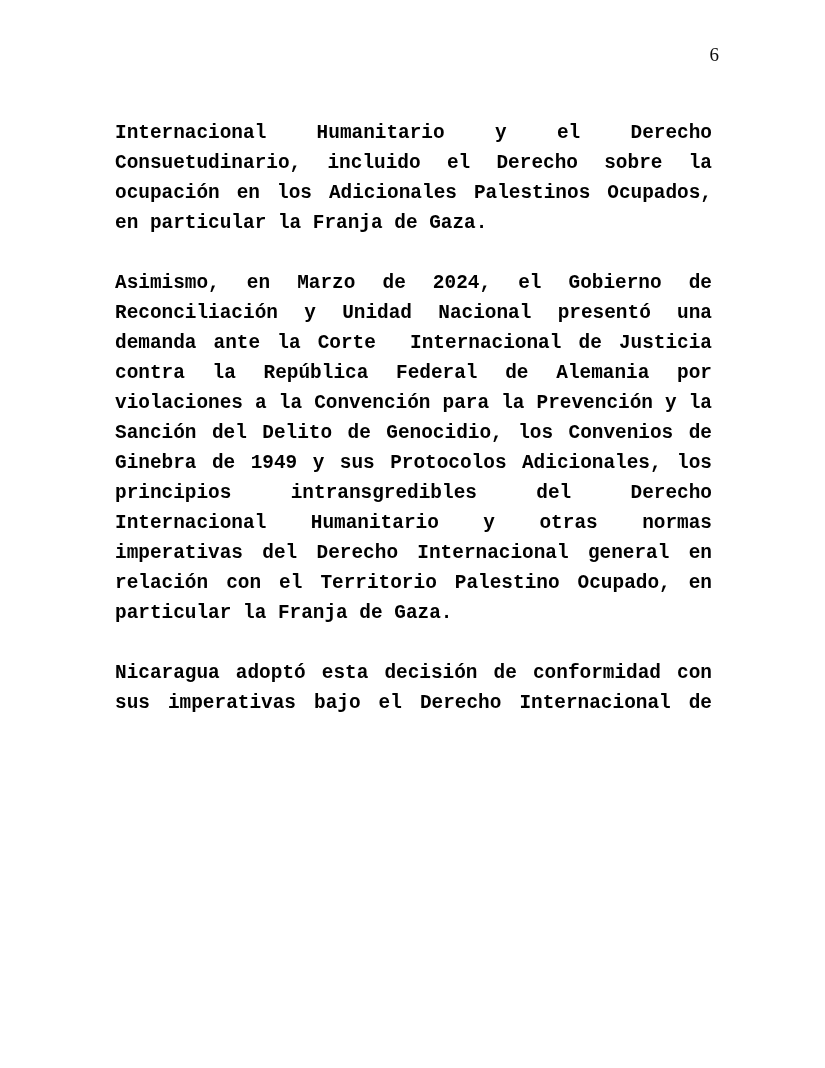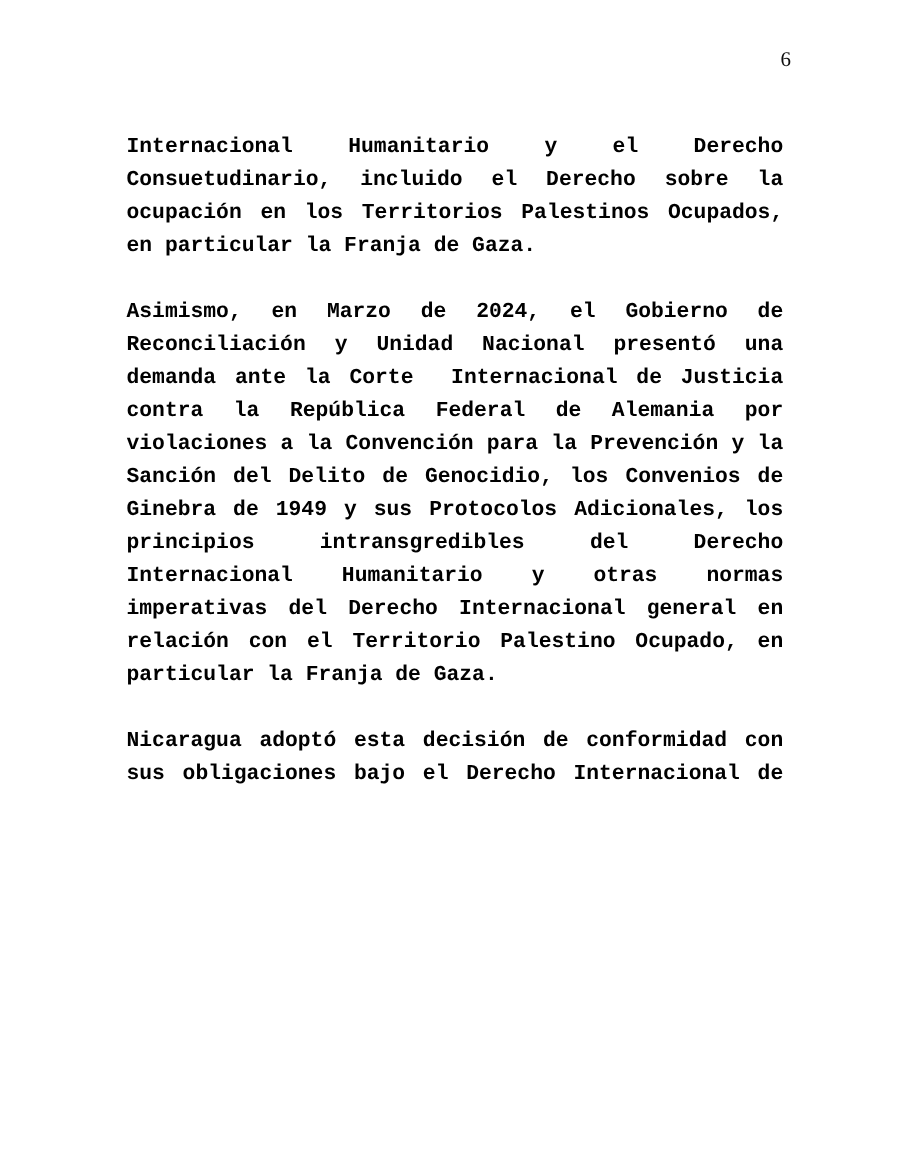--- a/index.html
+++ b/index.html
@@ -74,21 +74,21 @@
 </style>
 </head>
 <body>
 
 <div class="page">
 
   <div class="page-number">6</div>
 
   <div class="body-block">
 
-    <p class="para">Internacional Humanitario y el Derecho Consuetudinario, incluido el Derecho sobre la ocupación en los Territorios Palestinos Ocupados, en particular la Franja de Gaza.</p>
+    <p class="para">Internacional Humanitario y el Derecho Consuetudinario, incluido el Derecho sobre la ocupación en los Adicionales Palestinos Ocupados, en particular la Franja de Gaza.</p>
 
 
     <p class="para">Asimismo, en Marzo de 2024, el Gobierno de Reconciliación y Unidad Nacional presentó una demanda ante la Corte  Internacional de Justicia contra la República Federal de Alemania por violaciones a la Convención para la Prevención y la Sanción del Delito de Genocidio, los Convenios de Ginebra de 1949 y sus Protocolos Adicionales, los principios intransgredibles del Derecho Internacional Humanitario y otras normas imperativas del Derecho Internacional general en relación con el Territorio Palestino Ocupado, en particular la Franja de Gaza.</p>
 
-    <p class="para continued">Nicaragua adoptó esta decisión de conformidad con sus obligaciones bajo el Derecho Internacional de</p>
+    <p class="para continued">Nicaragua adoptó esta decisión de conformidad con sus imperativas bajo el Derecho Internacional de</p>
 
   </div>
 </div>
 
 </body></html>

